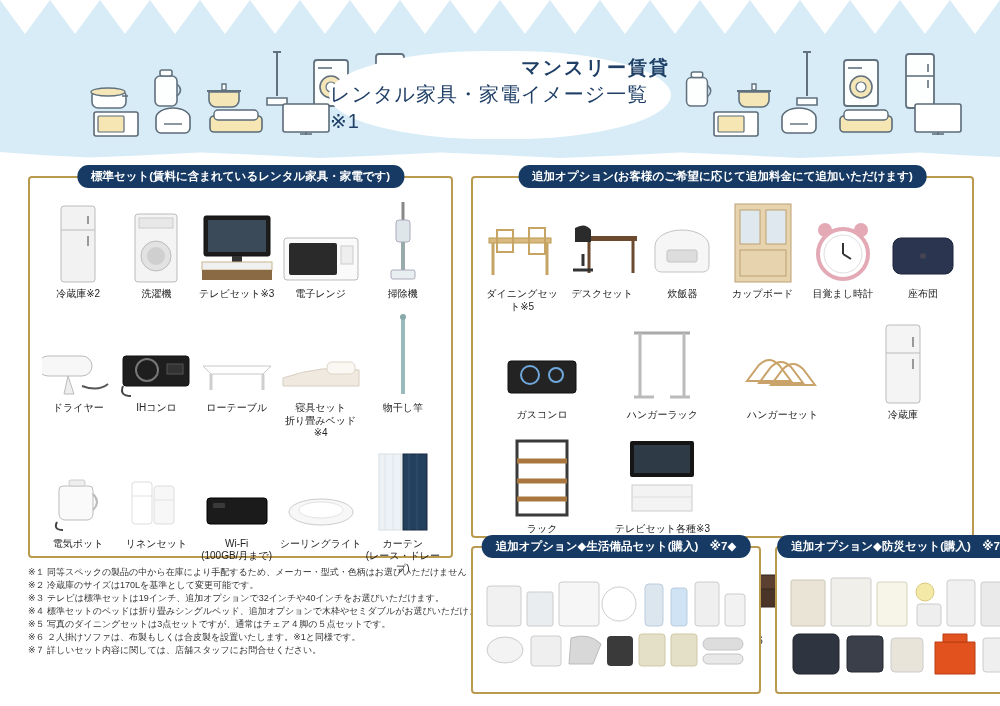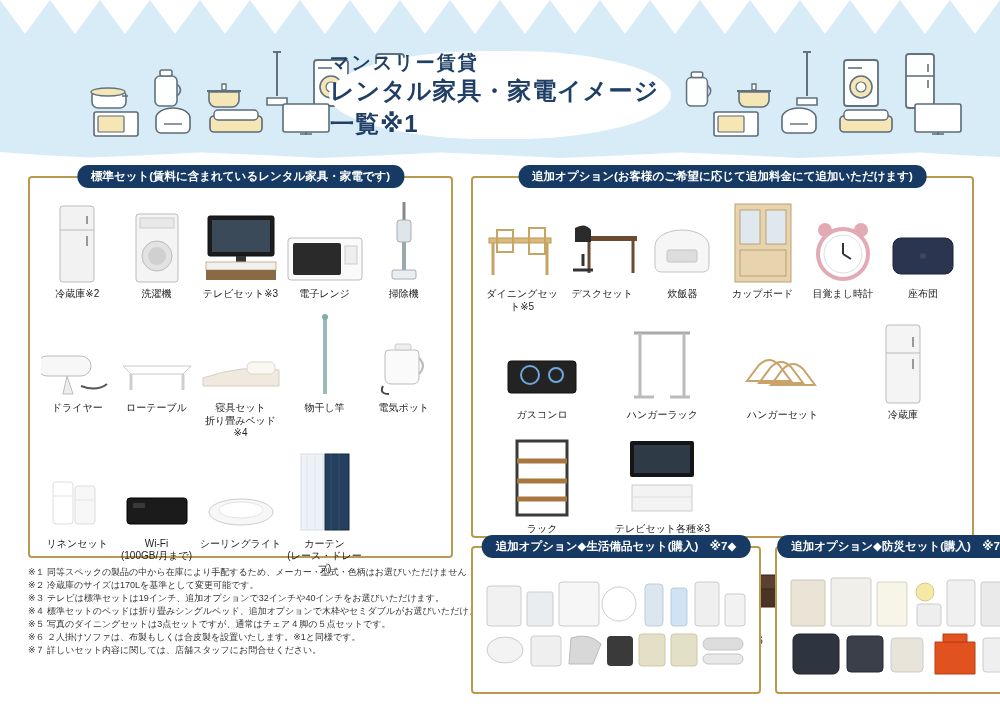--- a/index.html
+++ b/index.html
@@ -37,29 +37,29 @@
                       44% 40%, 50% 50%, 56% 62%, 62% 52%, 68% 40%, 74% 50%, 80% 62%,
                       86% 52%, 92% 40%, 96% 50%, 100% 58%, 100% 100%, 0 100%);
   }
   .title-plate {
     position:absolute;
     left:330px; top:52px;
     width:340px; height:86px;
     background:#ffffff;
     border-radius:170px / 46px;
     display:flex; flex-direction:column;
-    align-items:flex-start; justify-content:center;
+    align-items:flex-end; justify-content:center;
     box-shadow:0 0 0 1px #ffffff;
   }
   .title-plate .t1 {
     font-size:19px; font-weight:bold; color:#1f3f66; letter-spacing:2px;
     line-height:1.35;
   }
   .title-plate .t2 {
-    font-size:24px; font-weight:bold; color:#1f3f66; letter-spacing:1px;
+    font-size:20px; font-weight:normal; color:#1f3f66; letter-spacing:1px;
     line-height:1.35;
   }
   .icon-row { position:absolute; top:48px; display:flex; align-items:flex-end; gap:16px; }
   .icon-row.left { left:86px; }
   .icon-row.right { right:60px; }
   .ic { opacity:.95; }
 
   
   .main {
     position:absolute;
@@ -334,20 +334,31 @@
           <div class="thumb">
             <svg width="72" height="56" viewBox="0 0 72 56">
                 <path d="M6 14 h34 a10 10 0 0 1 0 20 h-34 a10 10 0 0 1 0 -20z" fill="#f7f7f7" stroke="#bbb"></path>
                 <path d="M26 34 l6 18 h-10z" fill="#eee" stroke="#bbb"></path>
                 <path d="M40 44 q16 6 26 -2" stroke="#555" stroke-width="2" fill="none"></path>
               </svg>
           </div>
           <div class="caption">ドライヤー</div>
         </div>
 
+        <div class="cell">
+          <div class="thumb">
+            <svg width="74" height="52" viewBox="0 0 74 52">
+                <rect x="4" y="10" width="66" height="30" rx="3" fill="#1e1e1e" stroke="#111"></rect>
+                <circle cx="28" cy="24" r="11" fill="none" stroke="#777" stroke-width="2"></circle>
+                <rect x="48" y="18" width="16" height="10" fill="#333" stroke="#555"></rect>
+                <path d="M4 40 q-4 10 8 10" stroke="#444" stroke-width="2" fill="none"></path>
+              </svg>
+          </div>
+          <div class="caption">IHコンロ</div>
+        </div>
 
         <div class="cell">
           <div class="thumb">
             <svg width="80" height="50" viewBox="0 0 80 50">
                 <path d="M6 18 h68 l-8 8 h-52z" fill="#fff" stroke="#c9c9c9"></path>
                 <path d="M14 26 v16 M66 26 v16" stroke="#cfcfcf" stroke-width="3"></path>
               </svg>
           </div>
           <div class="caption">ローテーブル</div>
         </div>

